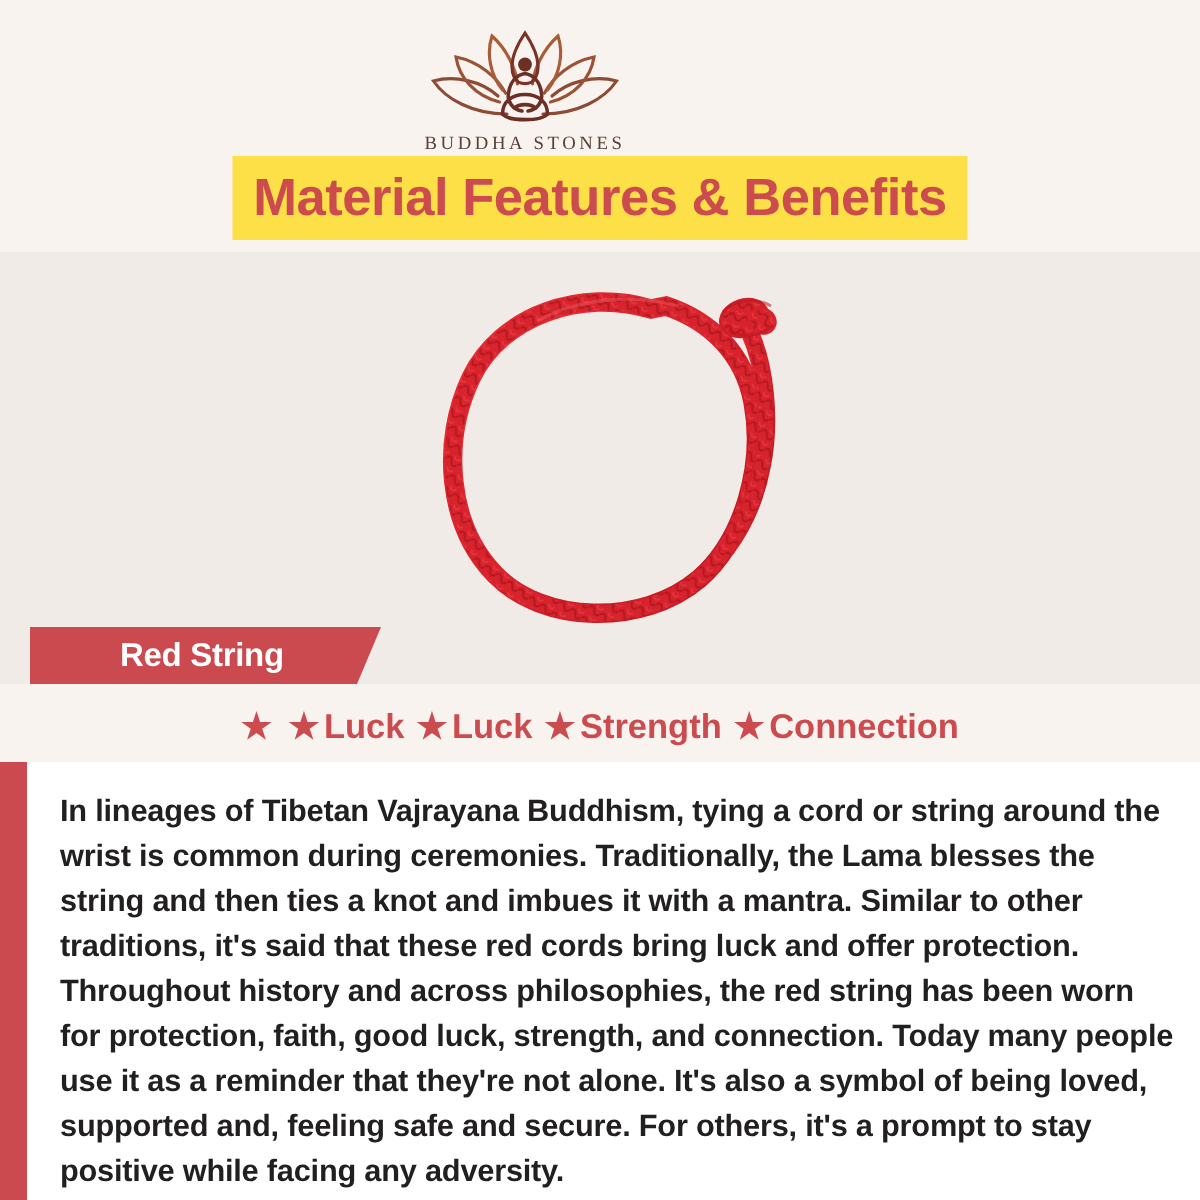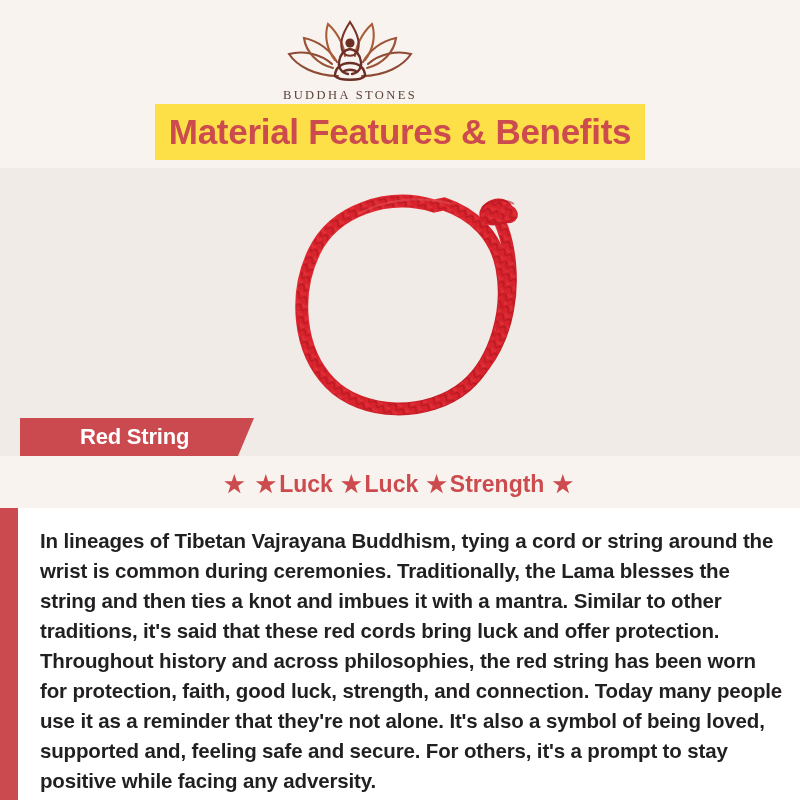--- a/index.html
+++ b/index.html
@@ -309,20 +309,21 @@
     <span class="benefit">
       <span class="star">★</span>
       <span>Luck</span>
     </span>
     <span class="benefit">
       <span class="star">★</span>
       <span>Strength</span>
     </span>
     <span class="benefit">
       <span class="star">★</span>
+      <span>Connection</span>
     </span>
   </div>
 
   <div class="body-panel">
     <p class="body-text">In lineages of Tibetan Vajrayana Buddhism, tying a cord or string around the wrist is common during ceremonies. Traditionally, the Lama blesses the string and then ties a knot and imbues it with a mantra. Similar to other traditions, it's said that these red cords bring luck and offer protection. Throughout history and across philosophies, the red string has been worn for protection, faith, good luck, strength, and connection. Today many people use it as a reminder that they're not alone. It's also a symbol of being loved, supported and, feeling safe and secure. For others, it's a prompt to stay positive while facing any adversity.</p>
   </div>
 
 </div>
 
 </body></html>

